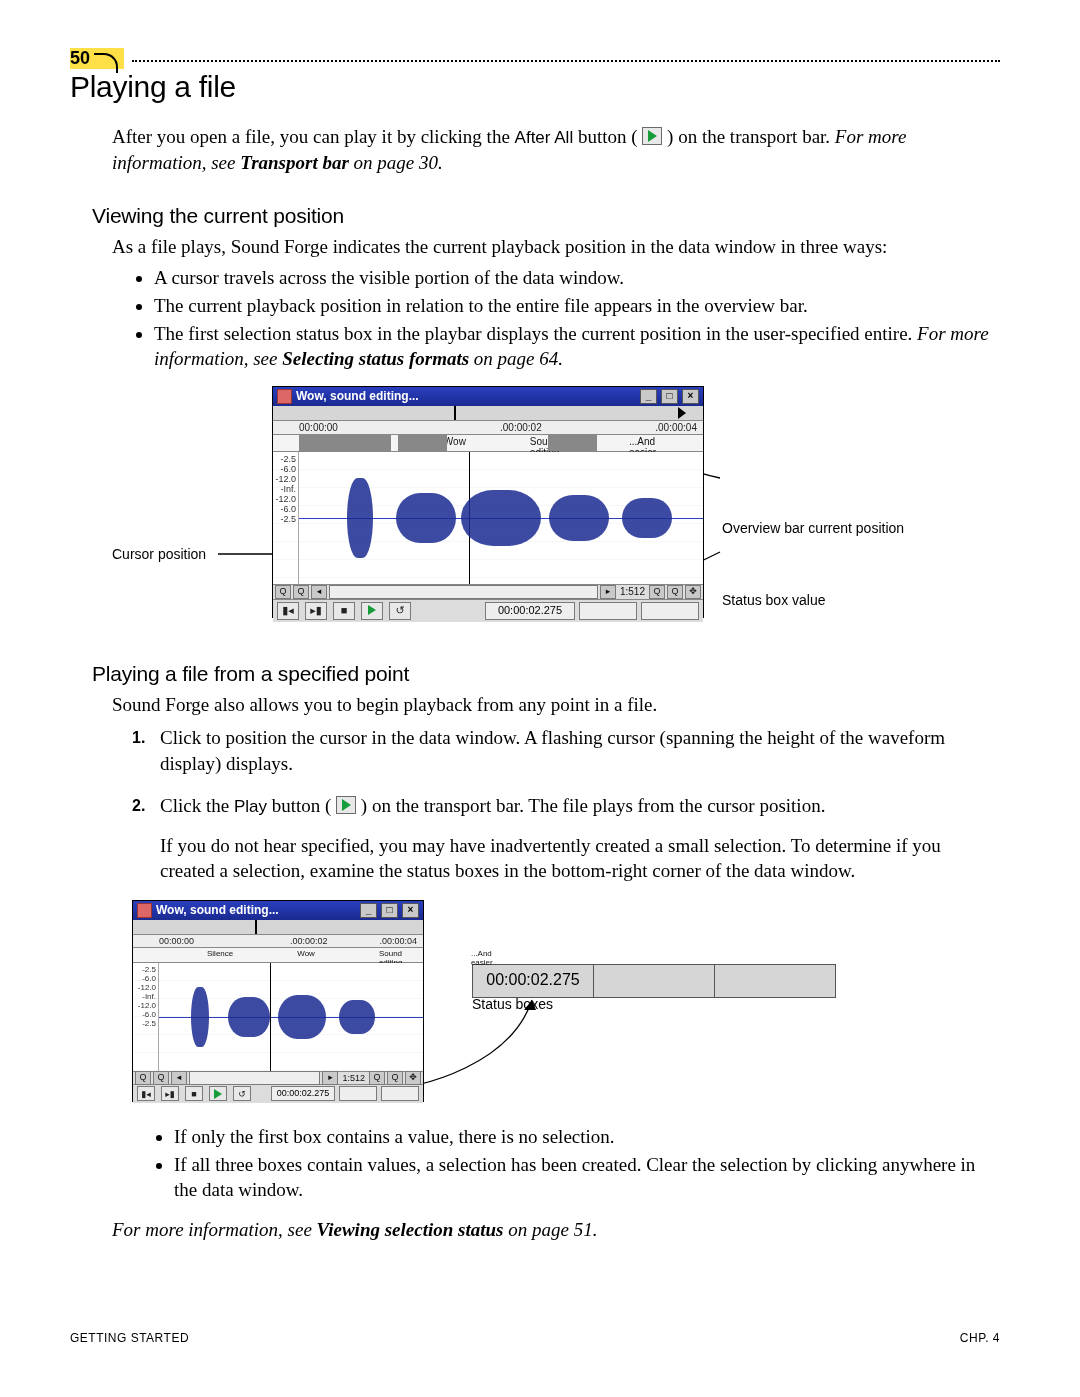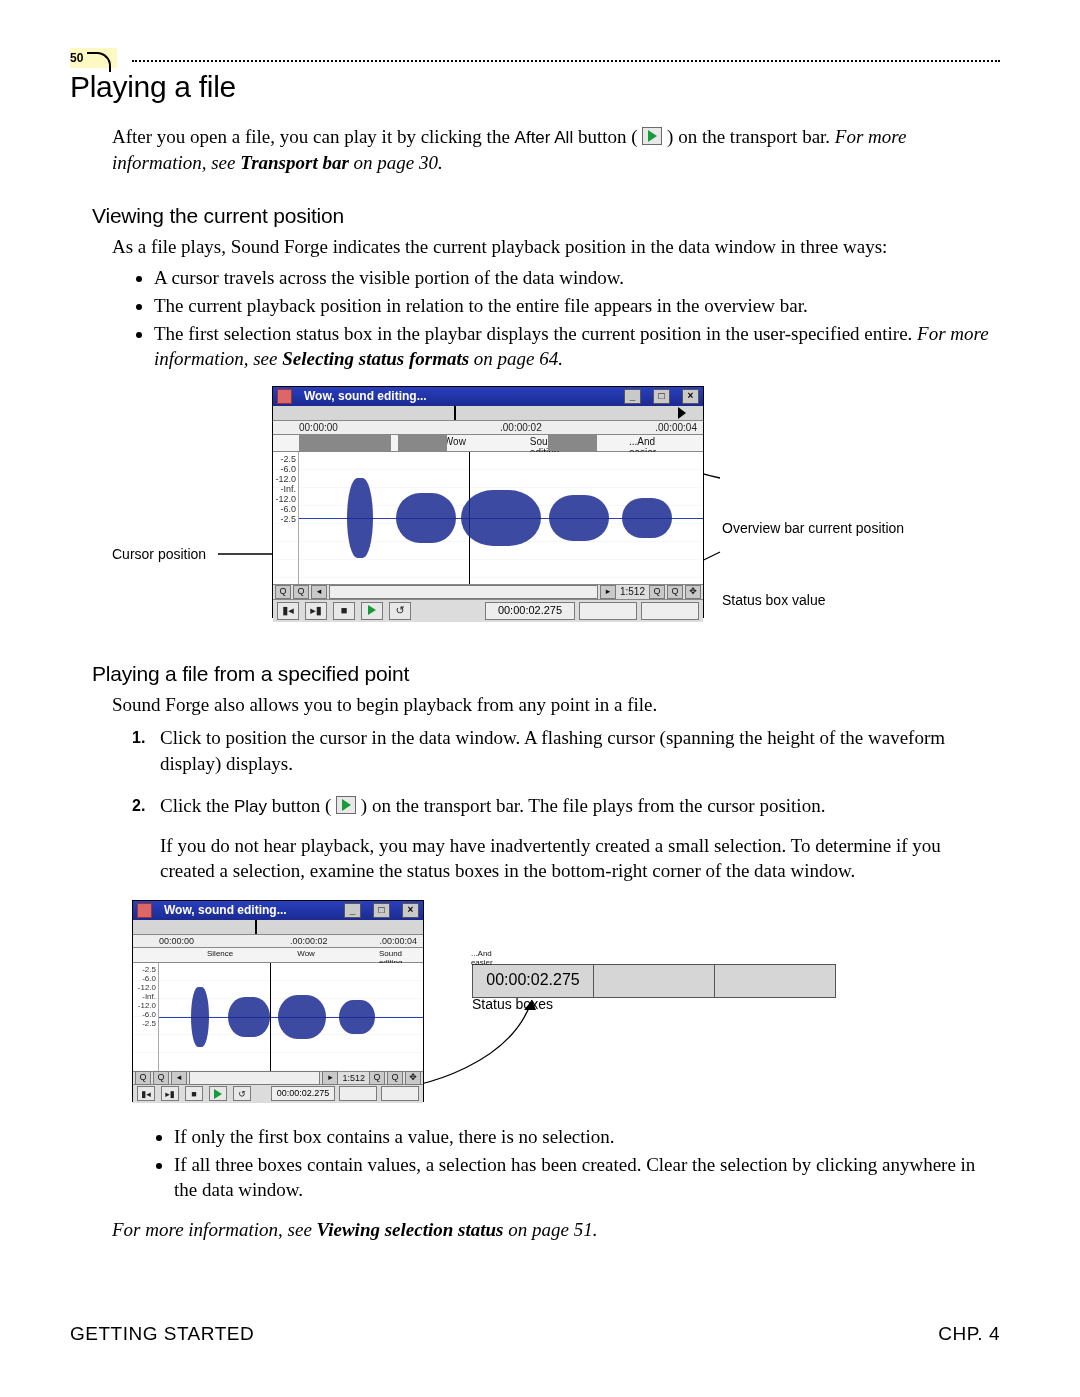--- a/index.html
+++ b/index.html
@@ -21,25 +21,25 @@
     margin-left: 62px;
     position: relative;
     height: 0;
   }
   .page-num {
     position: absolute;
     left: -62px;
     top: -14px;
     font-family: Arial, Helvetica, sans-serif;
     font-weight: bold;
-    font-size: 12px;
-    background: #fef9c3;
+    font-size: 18px;
+    background: #fde047;
     padding-right: 6px;
     display: flex;
-    align-items: center;
+    align-items: flex-end;
     gap: 4px;
   }
   .arc {
     width: 22px; height: 18px;
     border: 2px solid #000;
     border-left: none; border-bottom: none;
     border-radius: 0 14px 0 0;
     transform: translateY(4px);
   }
   
@@ -131,21 +131,21 @@
     font-family: Tahoma, Arial, sans-serif;
   }
   .sf-title {
     background: linear-gradient(#2a3fbf, #1a2a90);
     color: #fff;
     font-size: 12px;
     font-weight: bold;
     padding: 2px 4px;
     display: flex;
     align-items: center;
-    gap: 12px;
+    gap: 4px;
   }
   .sf-title .ticon { width: 13px; height: 13px; background: #d66; border: 1px solid #933; }
   .sf-title .spacer { flex: 1; }
   .winctl { width: 15px; height: 13px; background: #c9c9c9; border: 1px solid #555; font-size: 10px;
             line-height: 11px; text-align: center; color: #000; font-weight: bold; }
   .sf-overview {
     height: 14px; background: #d6d6d6; border-bottom: 1px solid #888;
     position: relative;
   }
   .sf-overview::before {
@@ -265,21 +265,21 @@
     border: 1px solid #555;
     font-family: Arial, Helvetica, sans-serif;
     font-size: 16px; text-align: center; line-height: 30px;
   }
   .status-big .cell + .cell { border-left: none; }
   
   .footer {
     position: absolute; left: 70px; right: 80px; bottom: 52px;
     display: flex; justify-content: space-between;
     font-family: Arial, Helvetica, sans-serif;
-    font-size: 19px; letter-spacing: 0.5px;
+    font-size: 12px; letter-spacing: 0.5px;
   }
 </style>
 </head>
 <body>
 
 <div class="page">
 
   <div class="hdr-line">
     <div class="page-num">
       <span>50</span>
@@ -423,21 +423,21 @@
   <ol class="steps">
     <li>
       <span>Click to position the cursor in the data window. A flashing cursor (spanning the height of the waveform display) displays.</span>
     </li>
     <li>
       <span>Click the </span>
       <span class="sans-inline">Play</span>
       <span> button ( </span>
       <span class="play-icon"></span>
       <span> ) on the transport bar. The file plays from the cursor position.</span>
-      <div class="step-extra">If you do not hear playback, you may have inadvertently created a small selection. To determine if you created a selection, examine the status boxes in the bottom-right corner of the data window.</div>
+      <div class="step-extra">If you do not hear specified, you may have inadvertently created a small selection. To determine if you created a selection, examine the status boxes in the bottom-right corner of the data window.</div>
     </li>
   </ol>
 
   <div class="fig2-wrap">
 
     <div class="callout" style="left:340px; top:48px;">
       <span>Status boxes</span>
     </div>
 
     <div class="status-big">

